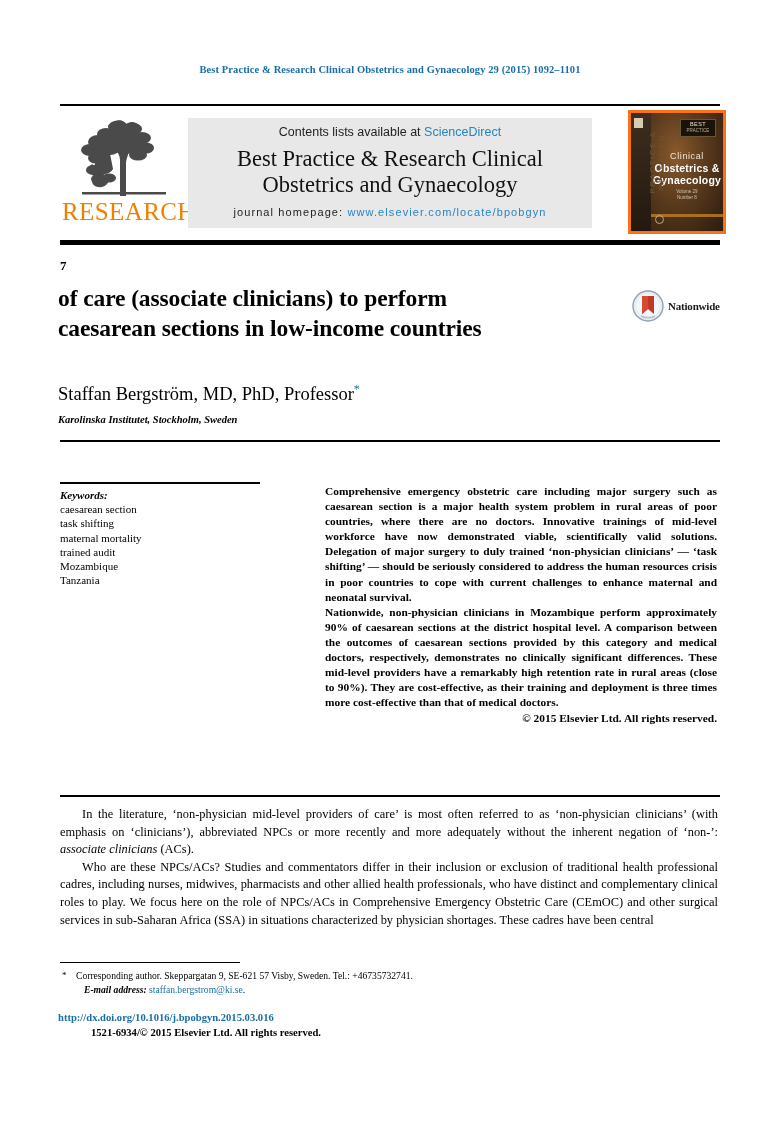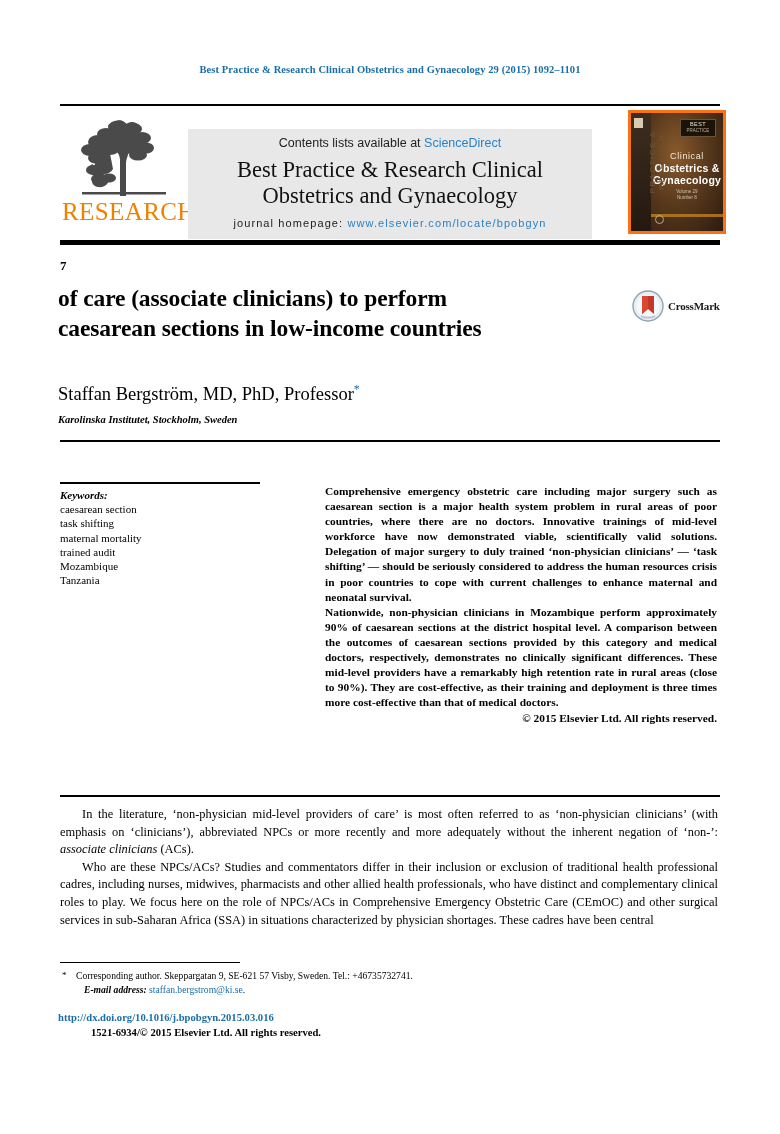--- a/index.html
+++ b/index.html
@@ -68,21 +68,21 @@
     text-align: center;
     font-family: "Liberation Serif", "DejaVu Serif", serif;
     font-size: 25px;
     letter-spacing: 0.4px;
     color: #f08000;
     font-weight: normal;
   }
   .journal-box {
     position: absolute;
     left: 128px;
-    top: 25px;
+    top: 14px;
     width: 404px;
     height: 110px;
     background: #e8e8e8;
     text-align: center;
     box-sizing: border-box;
     padding-top: 7px;
   }
   .contents-line {
     font-family: "Liberation Sans", "DejaVu Sans", sans-serif;
     font-size: 12.5px;
@@ -508,21 +508,21 @@
   </div>
 
   <div class="crossmark">
     <svg class="crossmark-icon" width="32" height="32" viewBox="0 0 32 32">
       <circle cx="16" cy="16" r="15" fill="#e9eef3" stroke="#8fa3b4" stroke-width="1.4"></circle>
       <circle cx="16" cy="16" r="11.5" fill="#f5f8fa"></circle>
       <path d="M10 6 L22 6 L22 24 L16 19 L10 24 Z" fill="#c0392b"></path>
       <path d="M10 6 L16 6 L16 19 L10 24 Z" fill="#d9492f"></path>
       <path d="M9 25 C12 27 20 27 23 25 L23 27 C20 29 12 29 9 27 Z" fill="#8fa3b4" opacity=".55"></path>
     </svg>
-    <div class="crossmark-label">CrossMark</div>
+    <div class="crossmark-label">Nationwide</div>
   </div>
 
   <div class="author-line">
     <span>Staffan Bergström, MD, PhD, Professor</span><span class="author-star">*</span>
   </div>
   <div class="affiliation">Karolinska Institutet, Stockholm, Sweden</div>
 
   <div class="rule-thin-1"></div>
 
   <div class="kw-rule"></div>

